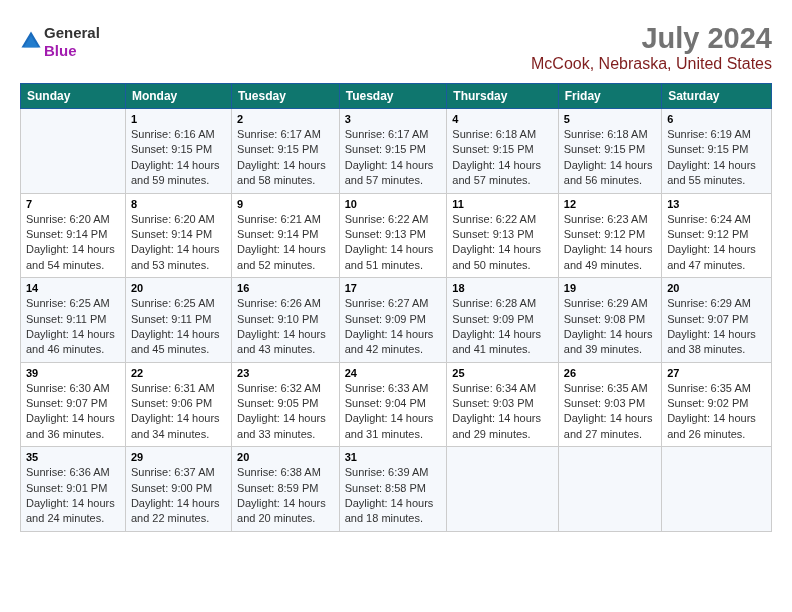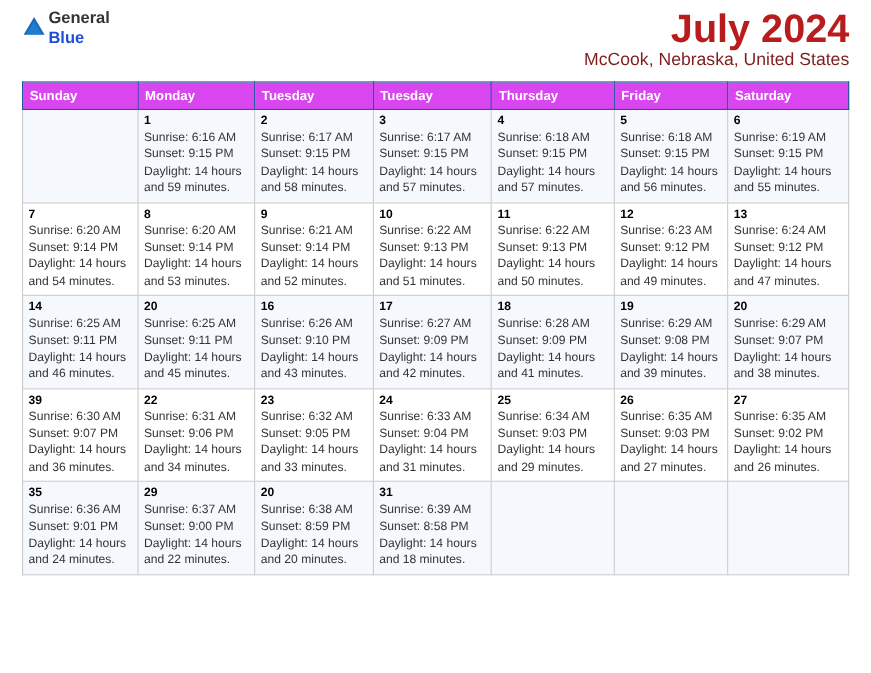--- a/index.html
+++ b/index.html
@@ -6,70 +6,70 @@
     body {
       width: 792px;
       height: 612px;
       font-family: Arial, sans-serif;
       background: #fff;
       overflow: hidden;
     }
     .page {
       width: 792px;
       height: 477px;
-      padding: 8px 20px 10px 20px;
+      padding: 24px 20px 10px 20px;
     }
     .header {
       display: flex;
       justify-content: space-between;
       align-items: flex-start;
       margin-bottom: 10px;
     }
     .logo {
       display: flex;
       align-items: center;
       gap: 2px;
     }
     .logo-text-general {
       font-size: 15px;
       font-weight: bold;
       color: #333;
     }
     .logo-text-blue {
       font-size: 15px;
       font-weight: bold;
-      color: #1d4ed8;
+      color: #a21caf;
     }
     .logo-icon {
       width: 22px;
       height: 22px;
       margin-bottom: 2px;
     }
     .title-block {
       text-align: right;
     }
     .title-block h1 {
-      font-size: 36px;
-      font-weight: bold;
-      color: #b91c1c;
+      font-size: 29px;
+      font-weight: bold;
+      color: #737373;
       line-height: 1;
     }
     .title-block h2 {
       font-size: 16px;
       font-weight: normal;
       color: #7f1d1d;
       margin-top: 2px;
     }
     table {
       width: 100%;
       border-collapse: collapse;
       font-size: 10px;
     }
     thead tr th {
-      background: #d946ef;
+      background: #0f766e;
       color: #fff;
       padding: 5px 6px;
       text-align: left;
       font-size: 12px;
       font-weight: bold;
       border: 1px solid #1a5a9e;
     }
     tbody tr td {
       border: 1px solid #ccc;
       padding: 4px 5px;

